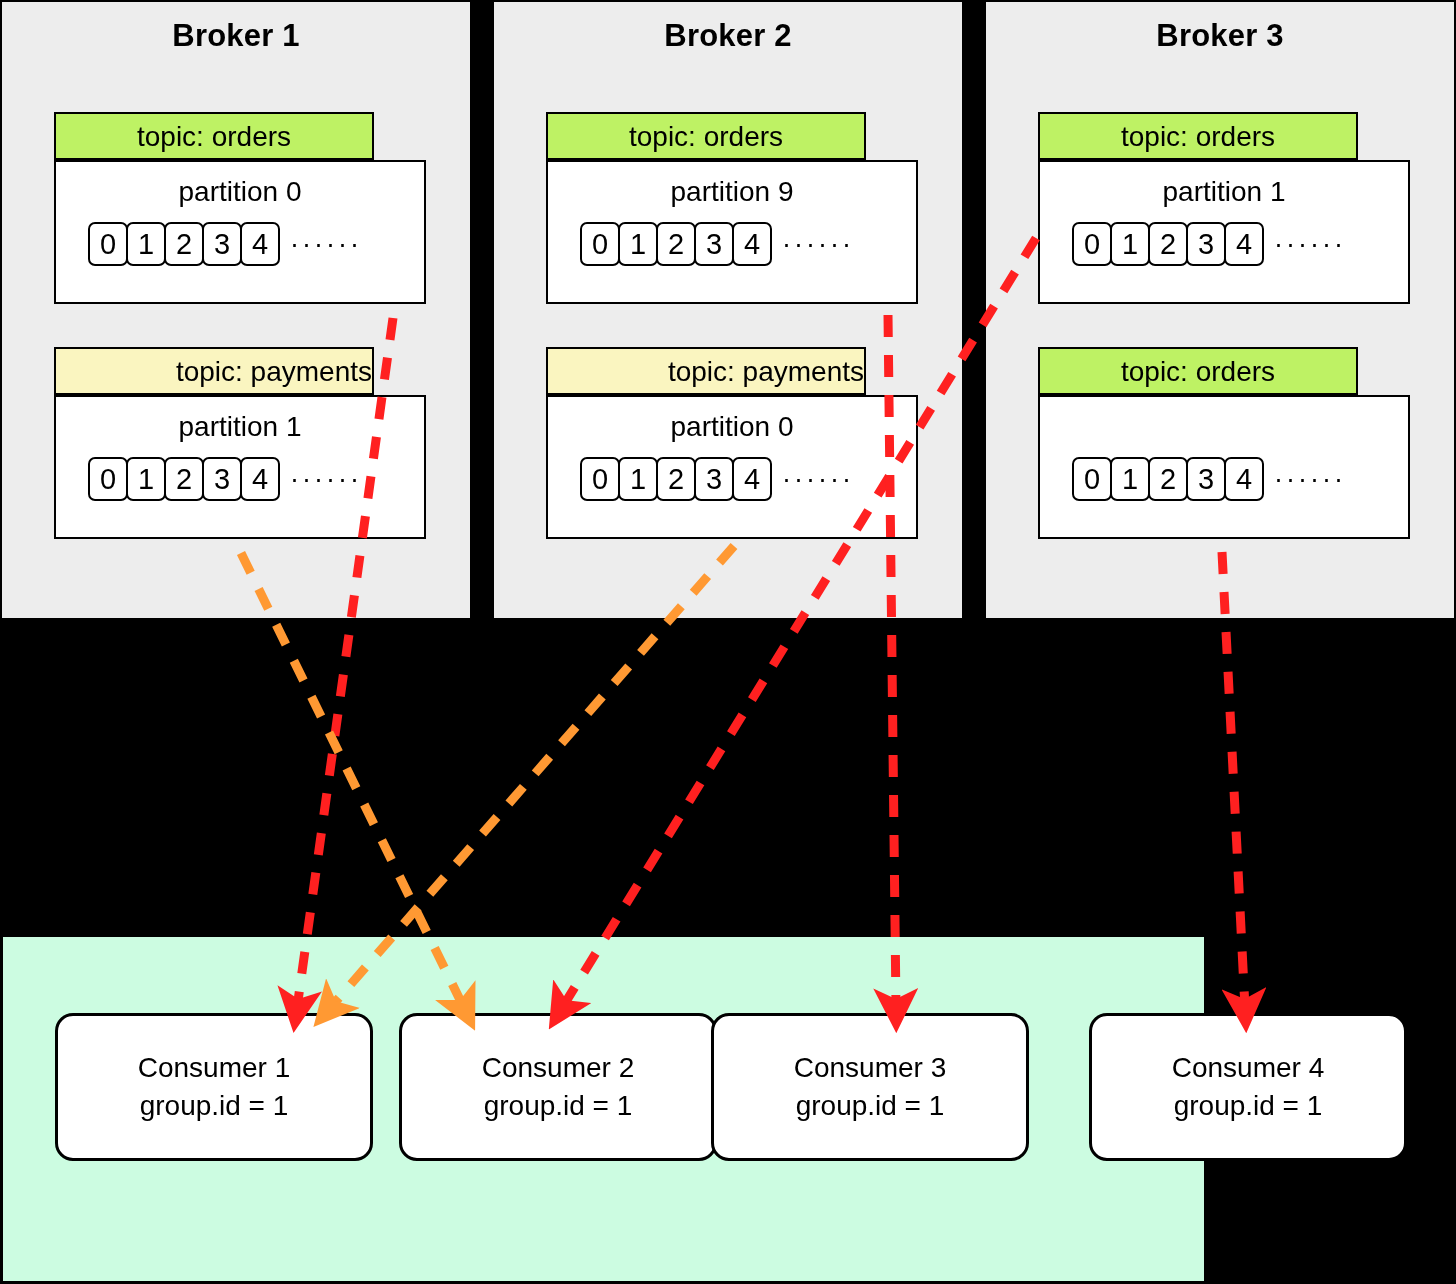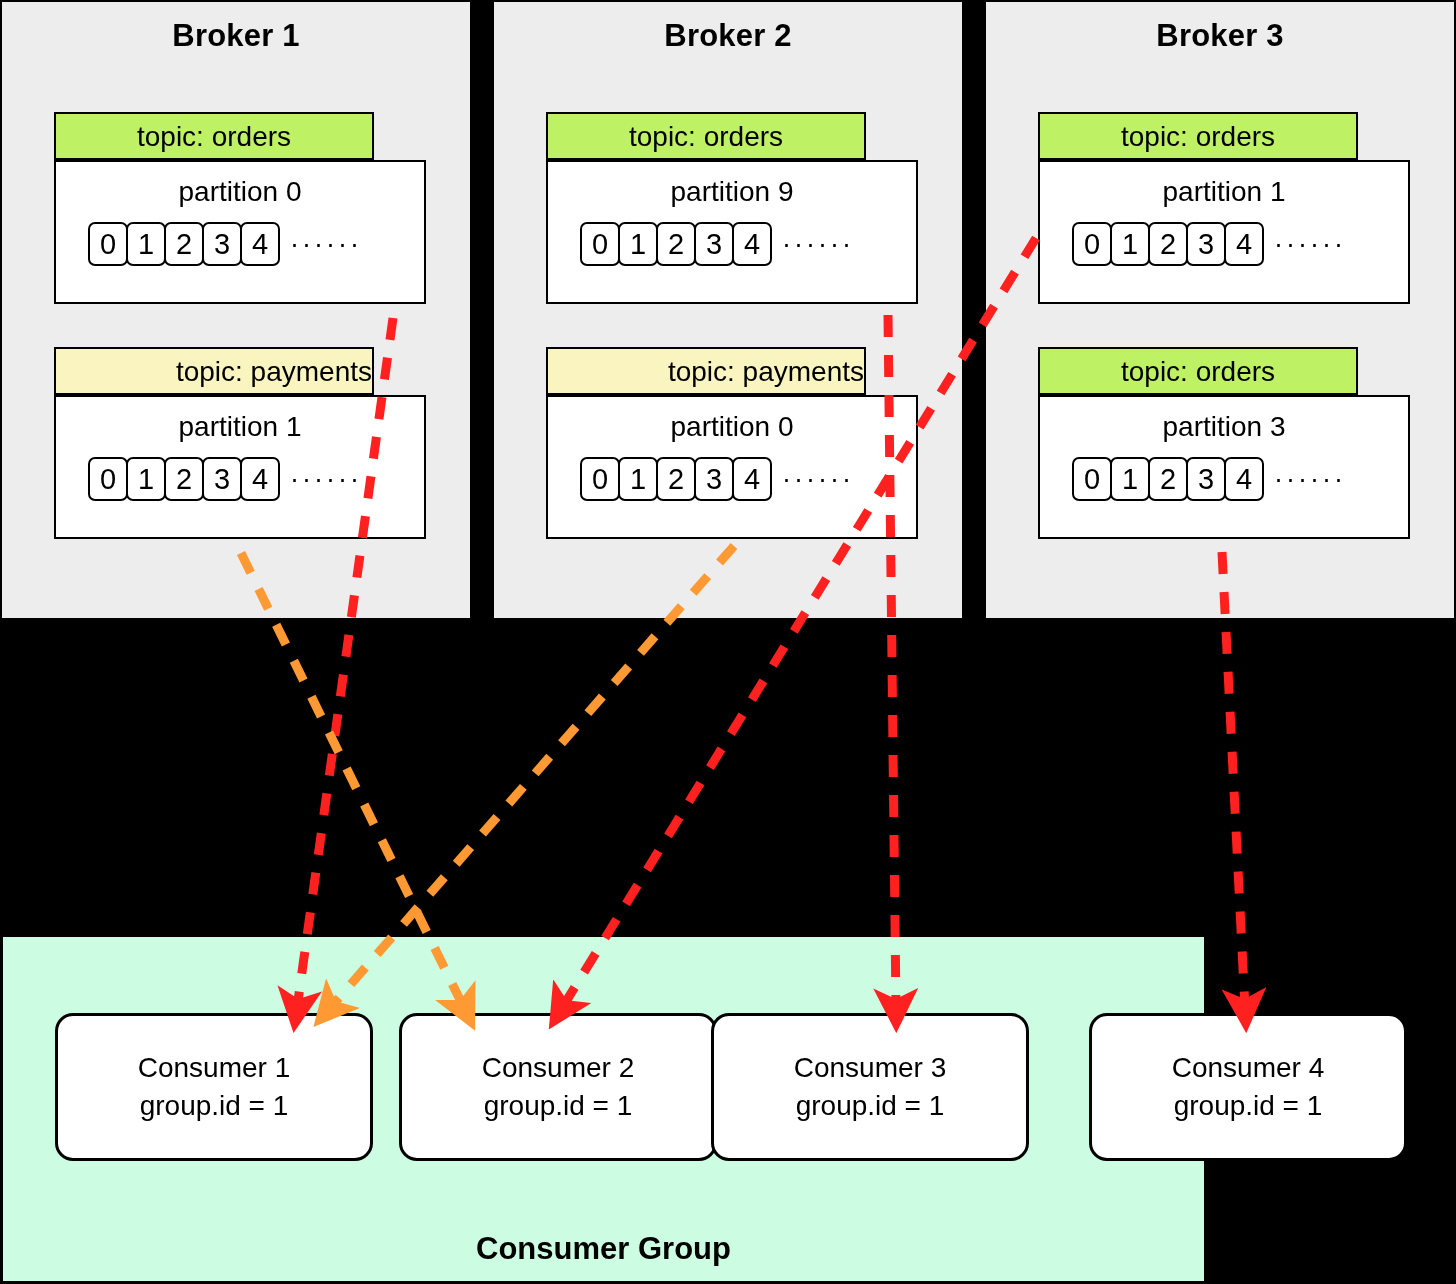--- a/index.html
+++ b/index.html
@@ -240,21 +240,20 @@
           <div class="offset-cell">3</div>
           <div class="offset-cell">4</div>
           <div class="offset-ellipsis">······</div>
         </div>
       </div>
     </div>
 
     <div class="topic-block" style="left:52px; top:345px; width:372px; height:192px;">
       <div class="topic-header orders" style="width:320px;">topic: orders</div>
       <div class="partition-box" style="width:372px; height:144px;">
-        <div class="partition-label">partition 3</div>
         <div class="offsets">
           <div class="offset-cell">0</div>
           <div class="offset-cell">1</div>
           <div class="offset-cell">2</div>
           <div class="offset-cell">3</div>
           <div class="offset-cell">4</div>
           <div class="offset-ellipsis">······</div>
         </div>
       </div>
     </div>
@@ -270,21 +269,20 @@
       <div class="consumer-line">group.id = 1</div>
     </div>
     <div class="consumer" style="left:708px; top:76px;">
       <div class="consumer-line">Consumer 3</div>
       <div class="consumer-line">group.id = 1</div>
     </div>
     <div class="consumer" style="left:1086px; top:76px;">
       <div class="consumer-line">Consumer 4</div>
       <div class="consumer-line">group.id = 1</div>
     </div>
-    <div id="consumer-group-title">Consumer Group</div>
   </div>
 
   <svg id="arrow-layer" viewBox="0 0 1456 1284" width="1456" height="1284">
     <defs>
       <marker id="head-red" markerWidth="5" markerHeight="5" refX="2.2" refY="2.5" orient="auto" markerUnits="strokeWidth">
         <path d="M0,0 L5,2.5 L0,5 L1.2,2.5 Z" fill="#FF2020"></path>
       </marker>
       <marker id="head-orange" markerWidth="5" markerHeight="5" refX="2.2" refY="2.5" orient="auto" markerUnits="strokeWidth">
         <path d="M0,0 L5,2.5 L0,5 L1.2,2.5 Z" fill="#FF9933"></path>
       </marker>

